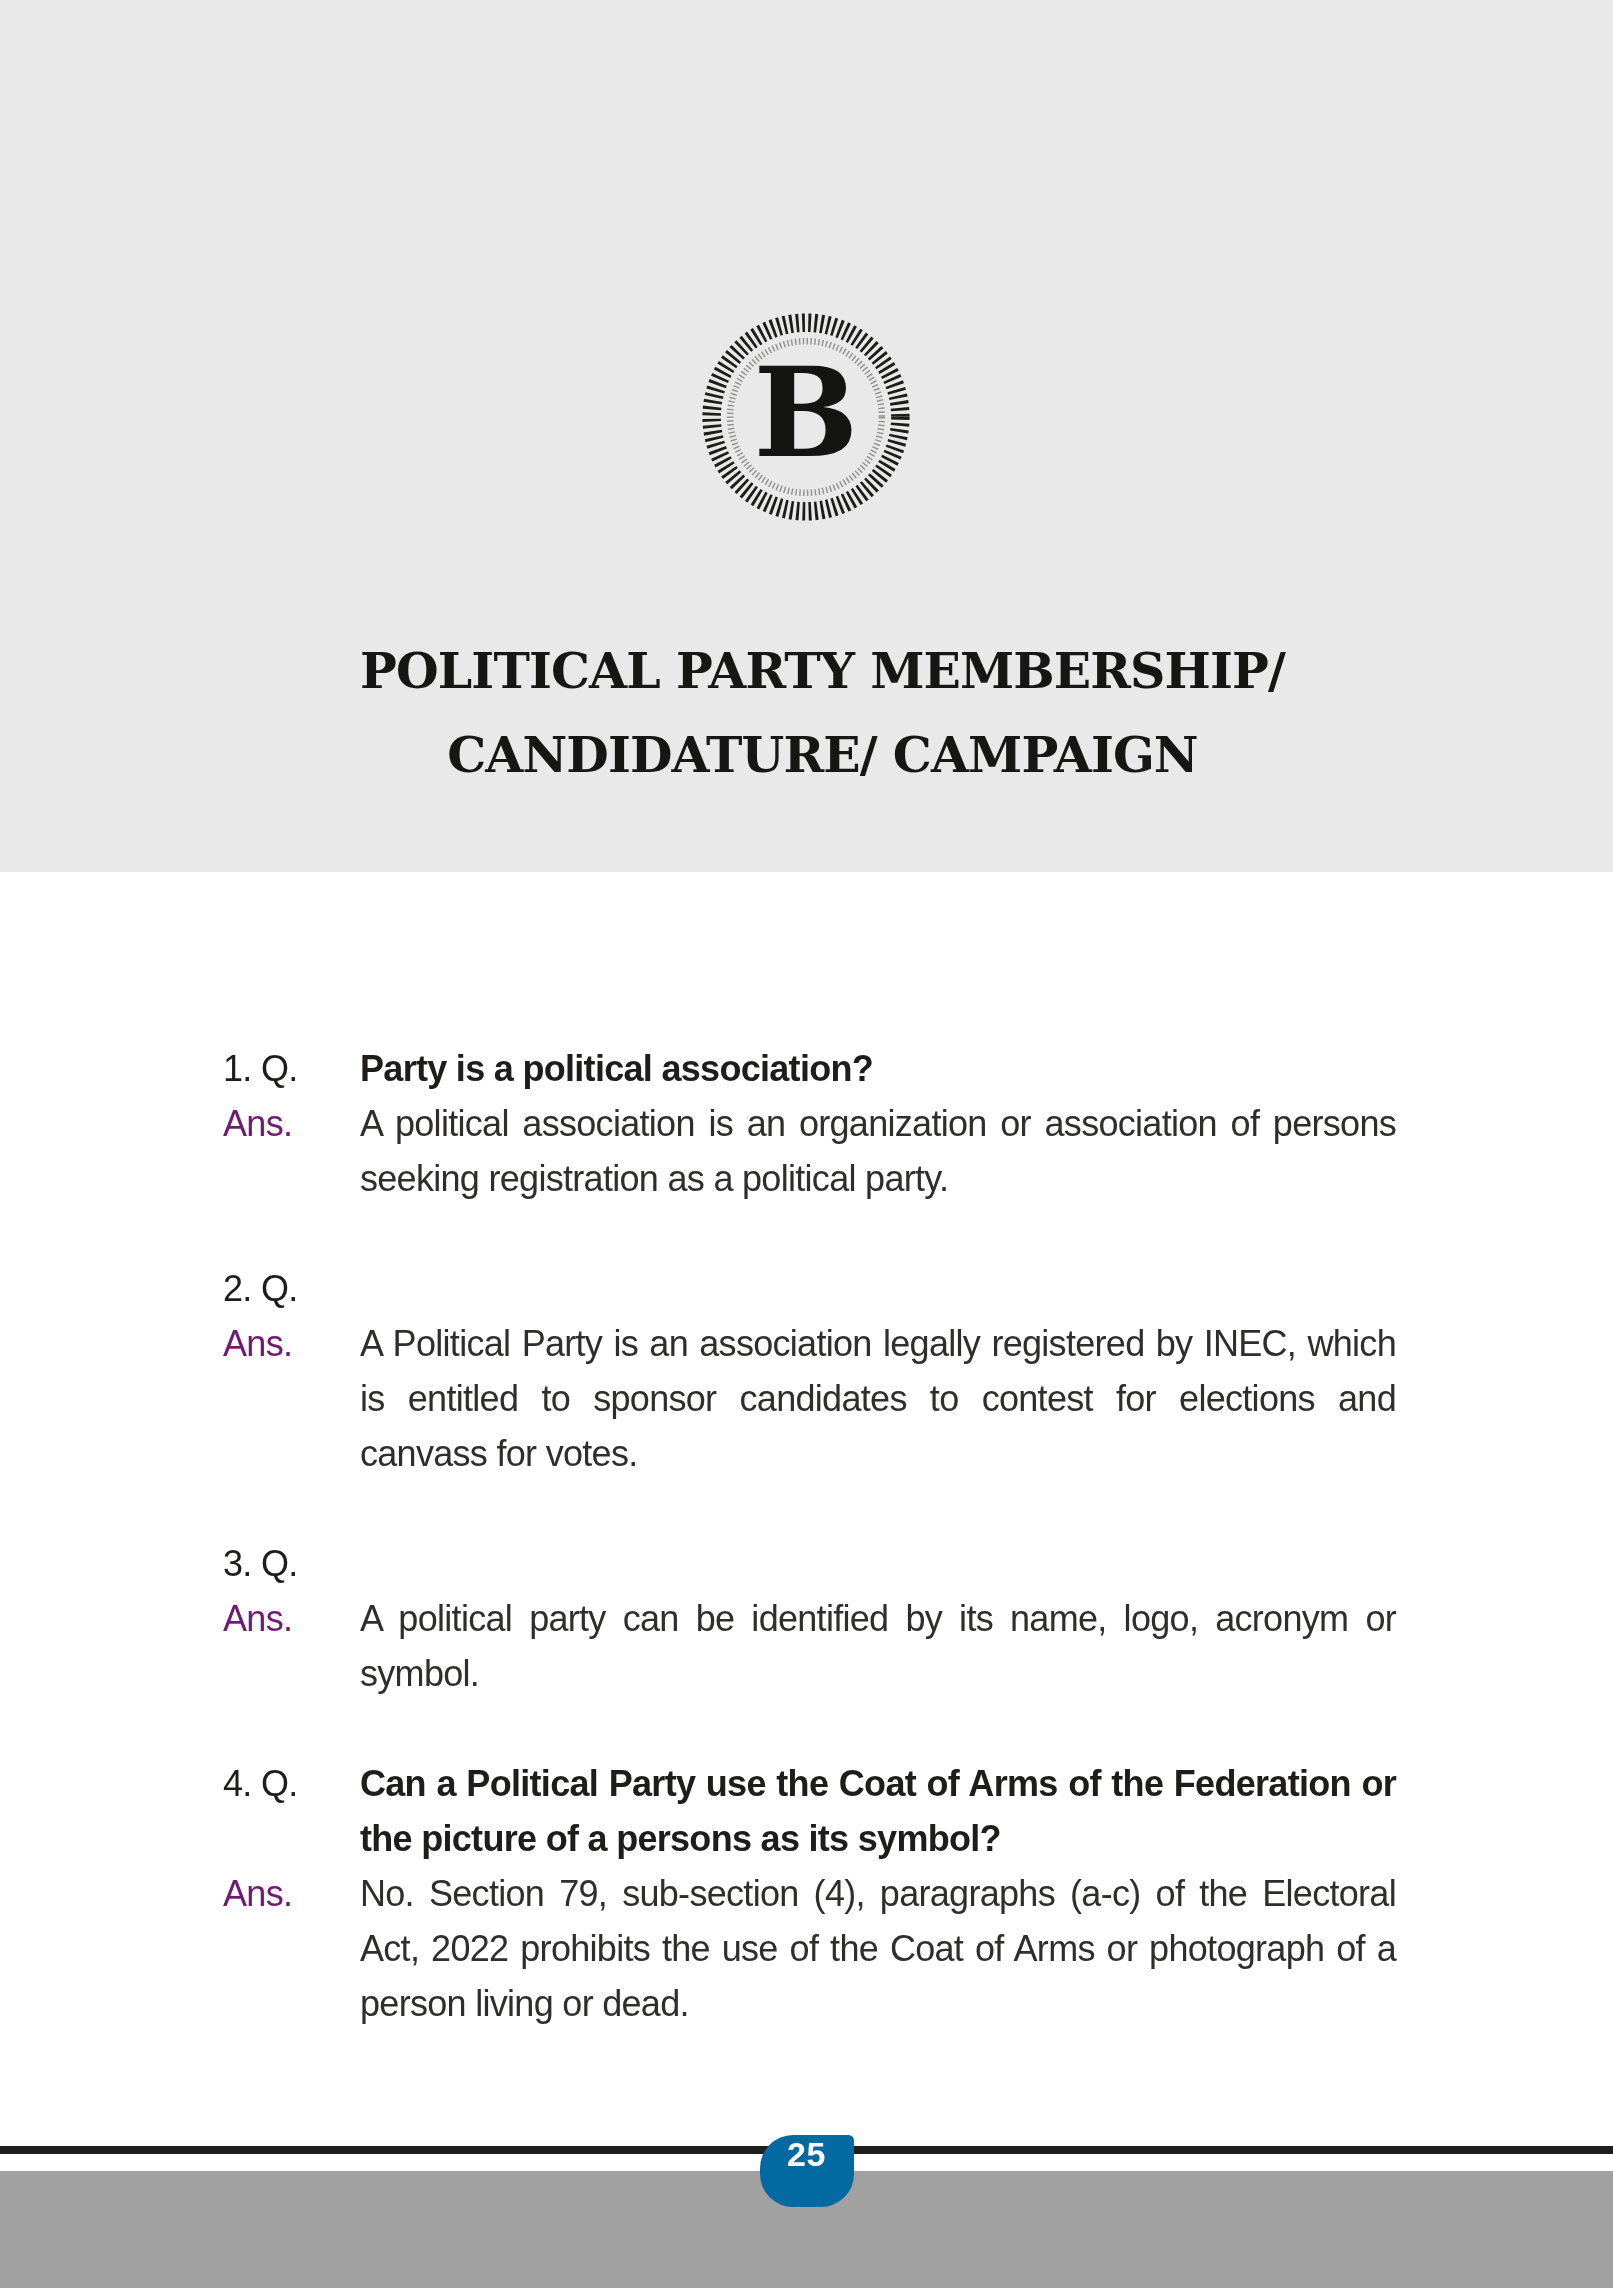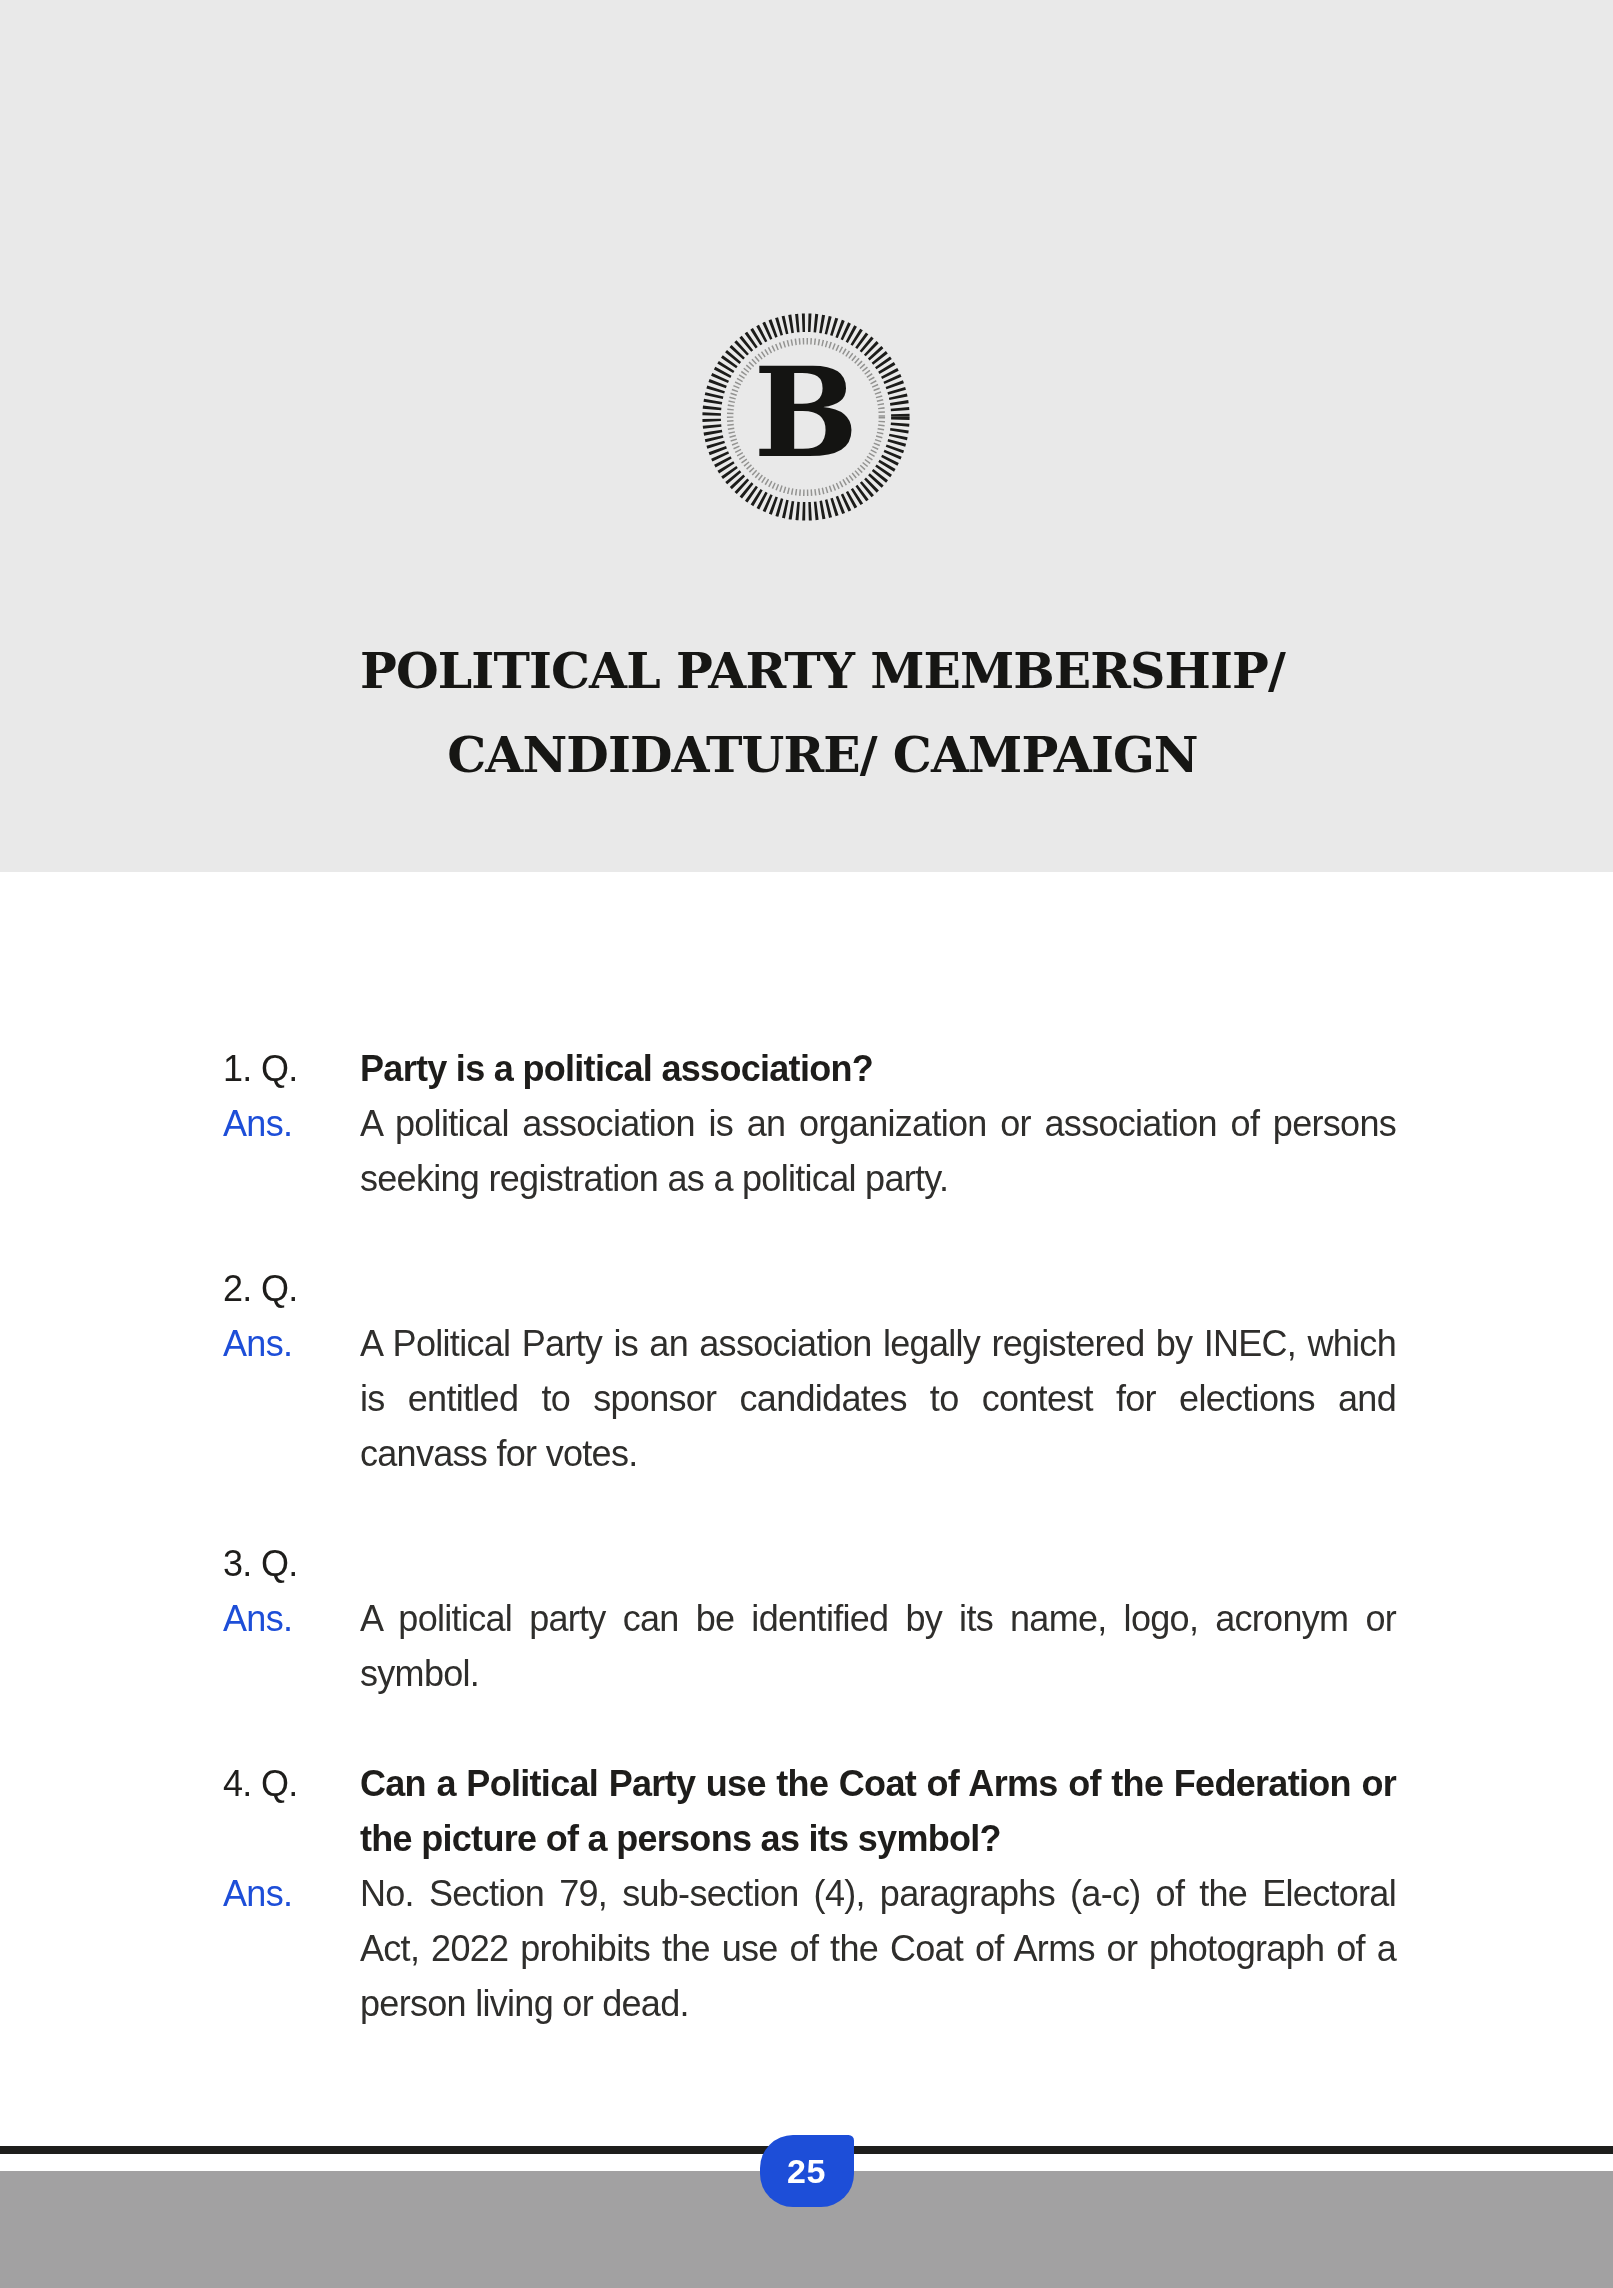--- a/index.html
+++ b/index.html
@@ -88,21 +88,21 @@
     display: grid;
     grid-template-columns: 137px 1fr;
     align-items: start;
   }
   .qa-num {
     font-weight: 400;
     color: #1e1d1b;
   }
   .qa-ans-label {
     font-weight: 400;
-    color: #1d4ed8;
+    color: #701a75;
   }
   .qa-question {
     margin: 0;
     font-weight: 700;
     color: #1e1d1b;
     text-align: justify;
   }
   .qa-answer {
     margin: 0;
     font-weight: 400;
@@ -119,24 +119,24 @@
     background: #1e1e1c;
     z-index: 1;
   }
   .page-number-badge {
     position: absolute;
     left: 50%;
     top: 2135px;
     transform: translateX(-50%);
     width: 94px;
     height: 72px;
-    background: #1d4ed8;
+    background: #0369a1;
     border-radius: 33px 5.5px 33px 33px;
     display: flex;
-    align-items: center;
+    align-items: flex-start;
     justify-content: center;
     z-index: 2;
   }
   .page-number {
     color: #ffffff;
     font-weight: 700;
     font-size: 34px;
     letter-spacing: 0.5px;
   }
   .footer-bar {

